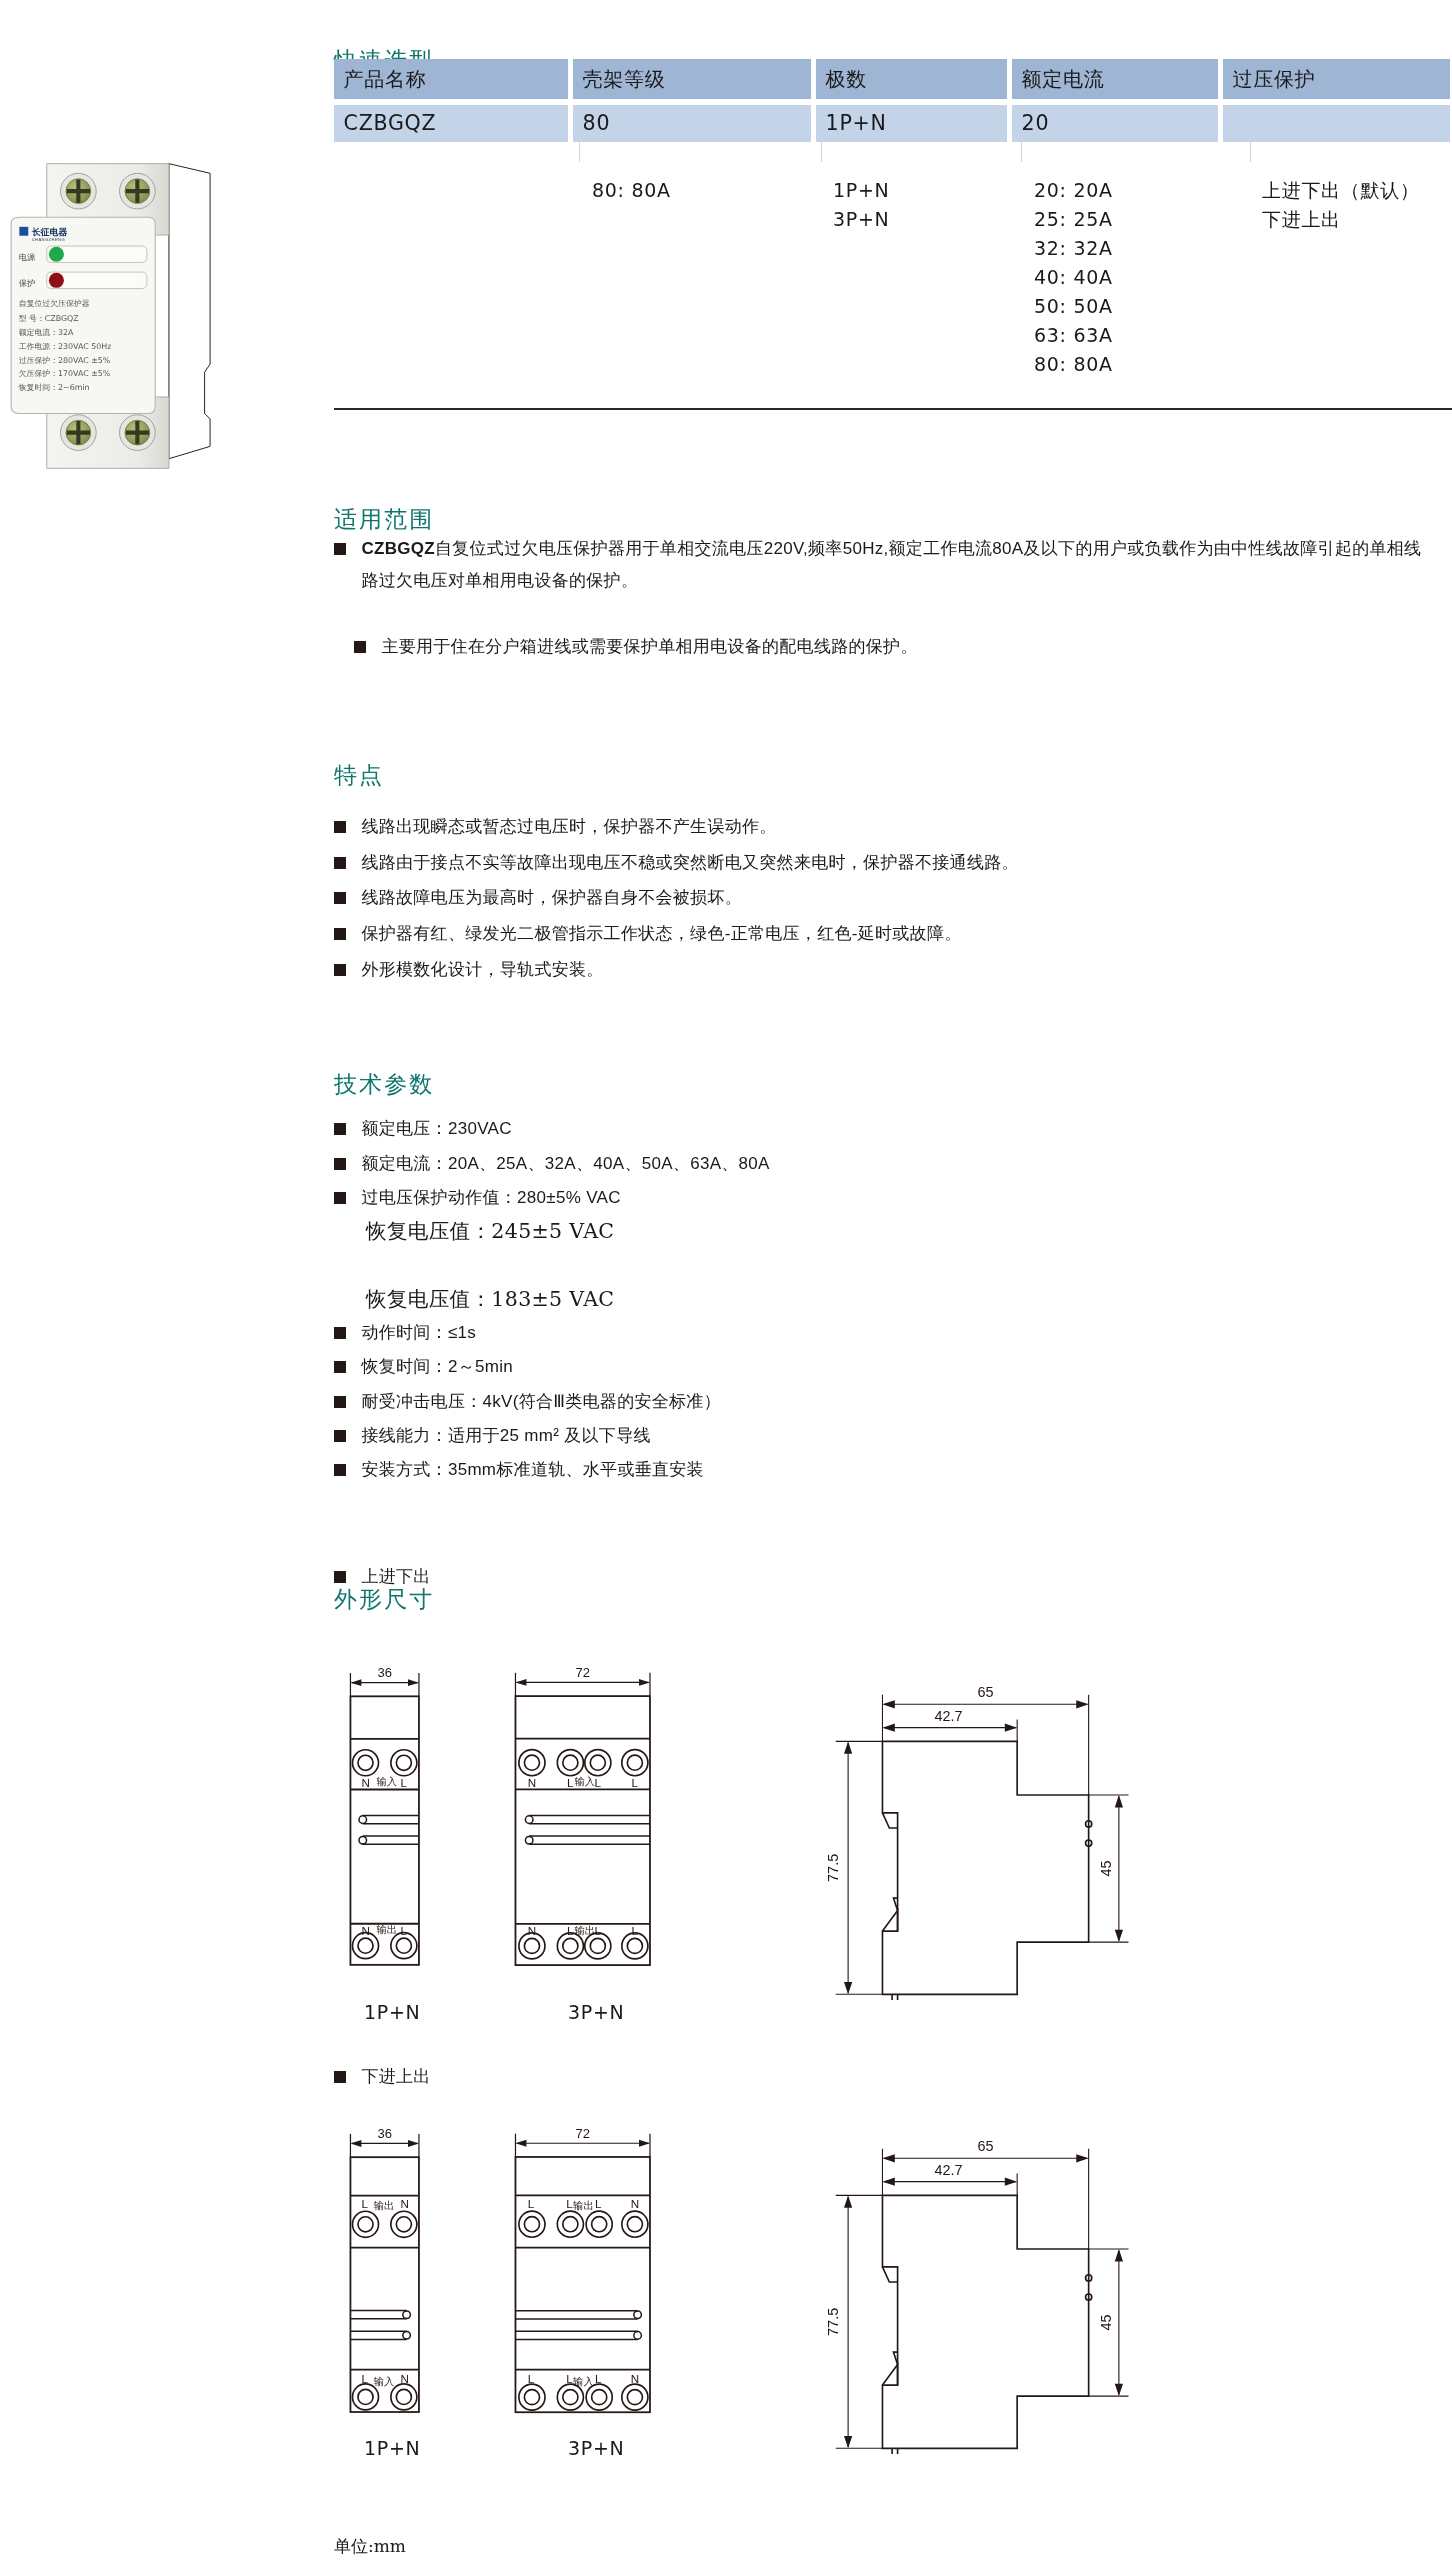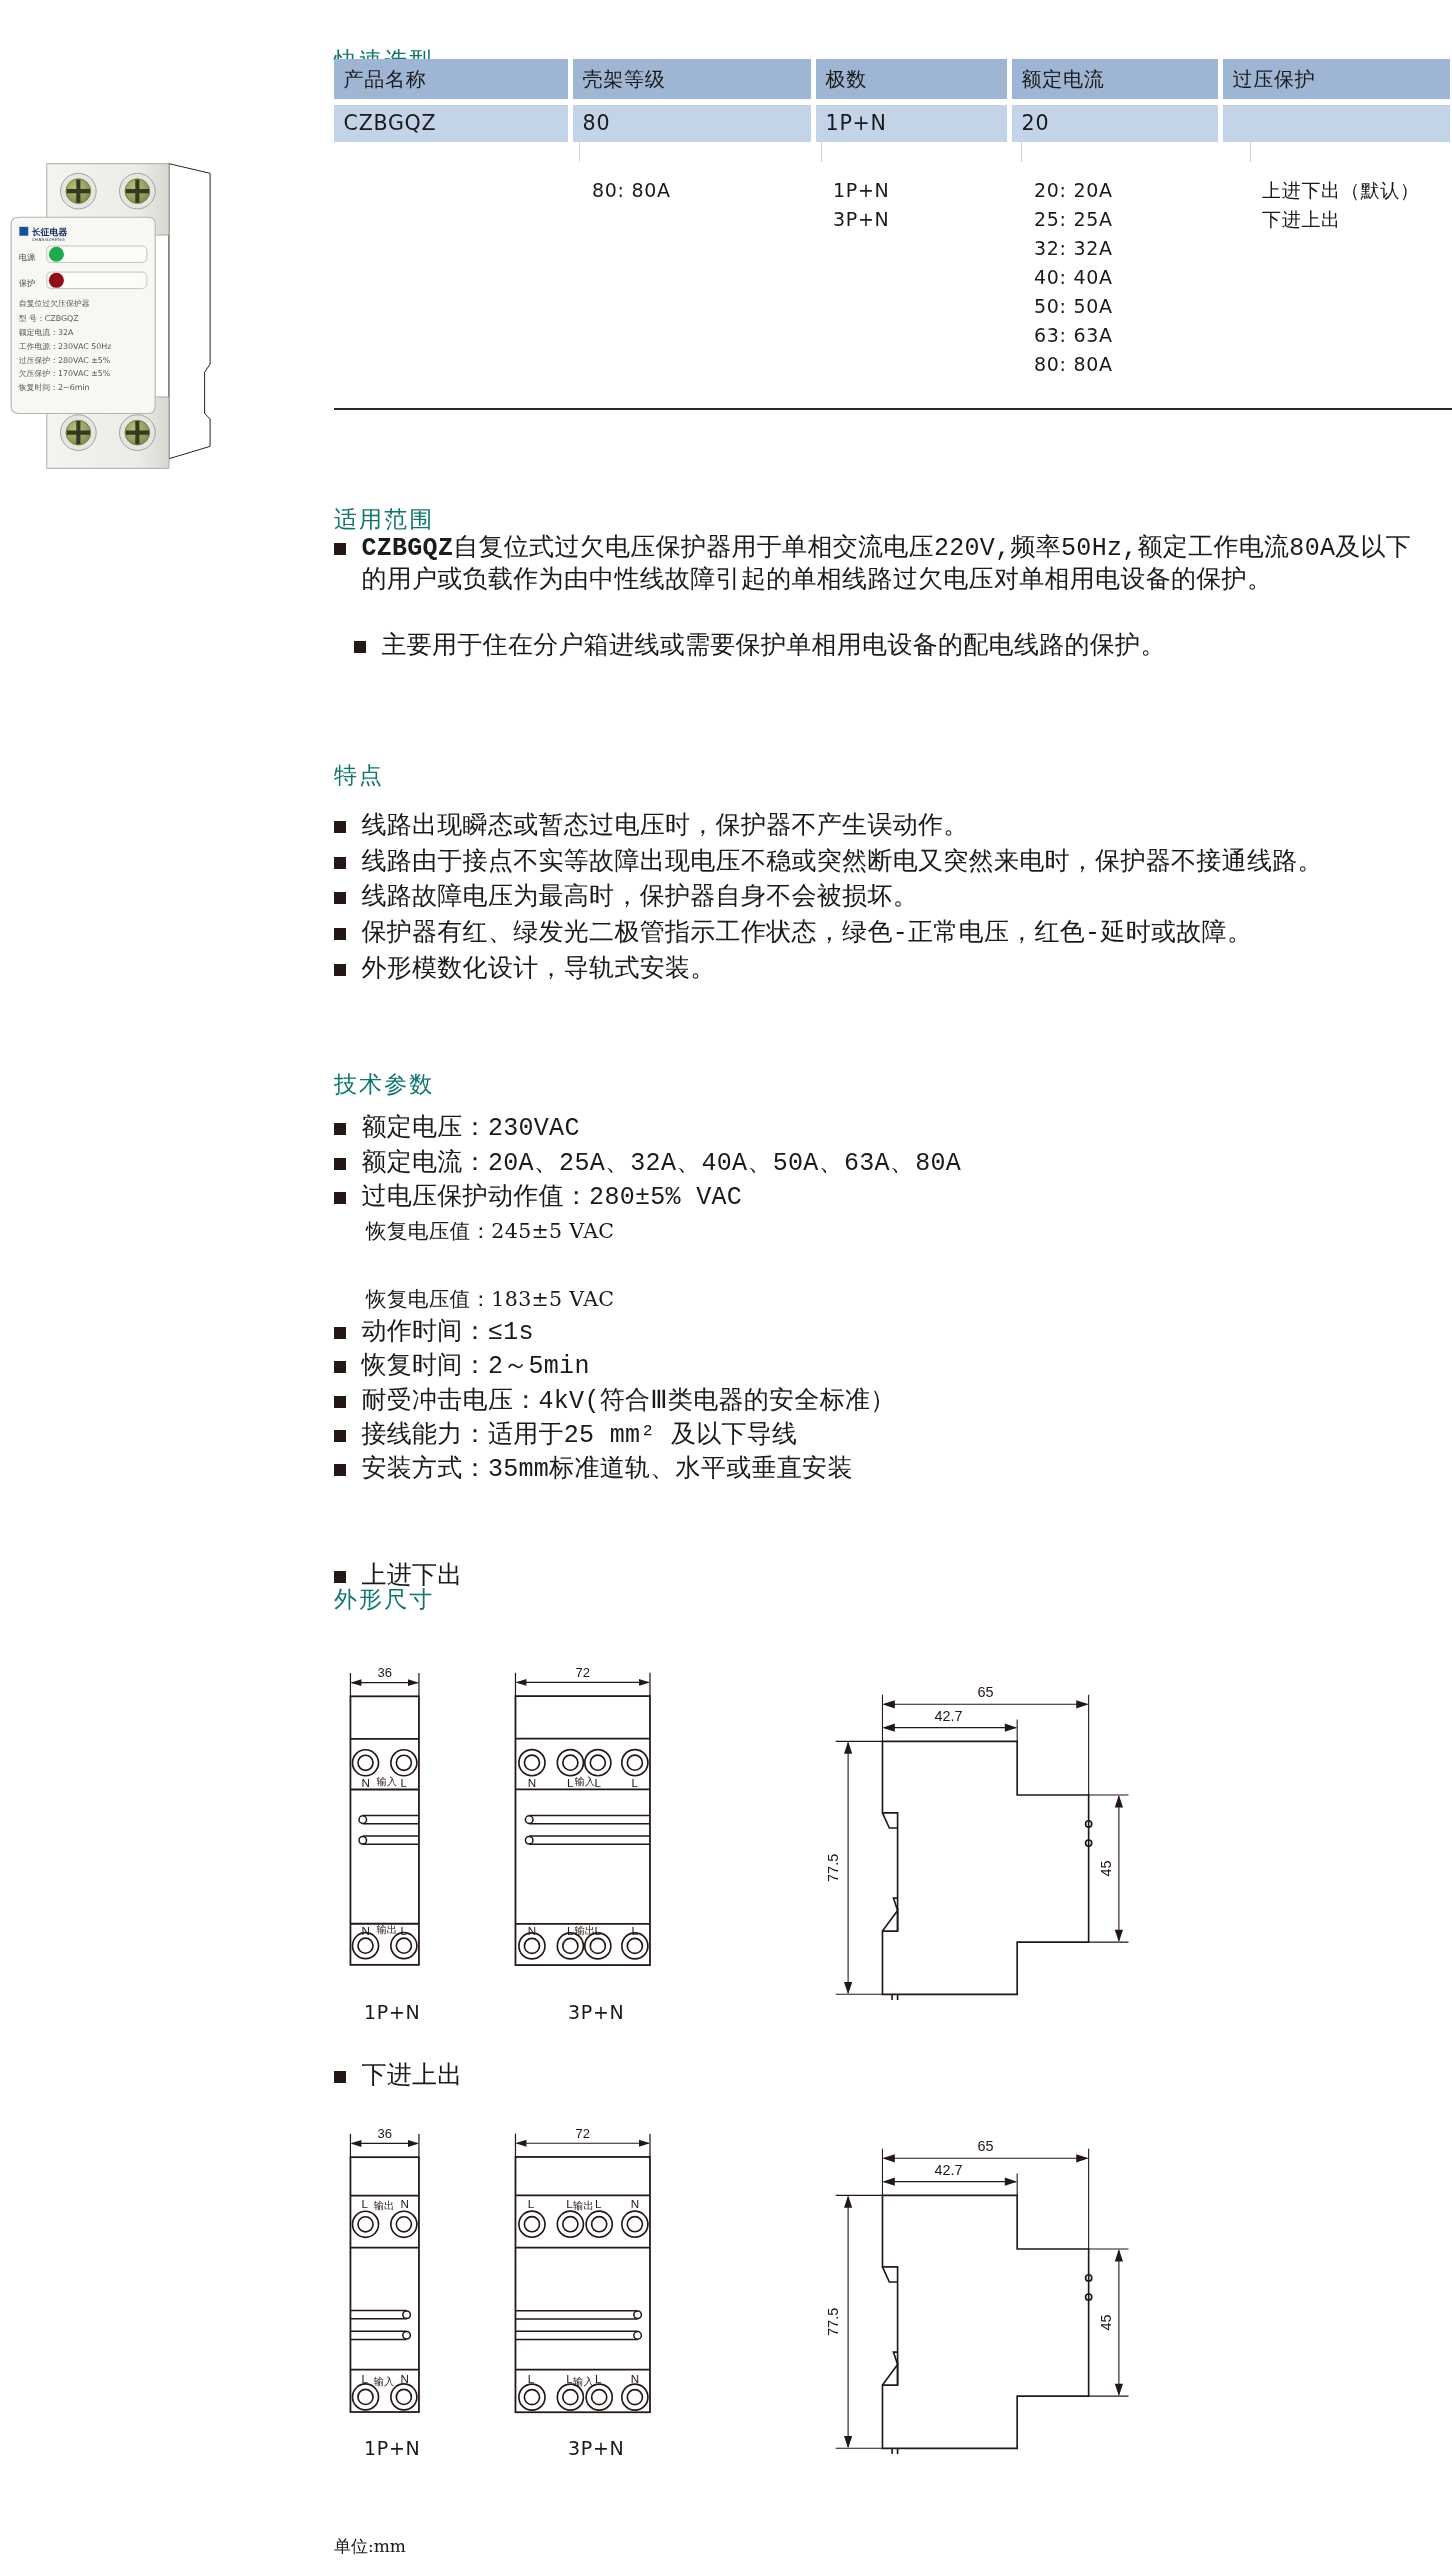--- a/index.html
+++ b/index.html
@@ -50,22 +50,22 @@
   
   .photo{position:absolute;left:6.9px;top:158px;width:247px;height:316px;}
 
   
   .bul{position:absolute;display:flex;align-items:flex-start;}
   .sq{
     width:12.4px;height:12.4px;background:#231815;flex:0 0 12.4px;
     margin-top:9.6px;margin-right:15px;
   }
   .btxt{
-    font-size:25px;line-height:32px;color:#1a1a1a;
-    font-family:Liberation Mono, monospace;letter-spacing:0.3px;
+    font-size:17px;line-height:32px;color:#1a1a1a;
+    font-family:Liberation Sans, sans-serif;letter-spacing:0.3px;
   }
   .sub{
     font-size:20.6px;line-height:32px;color:#1a1a1a;
     font-family:"DejaVu Serif","Liberation Serif",serif;letter-spacing:0.3px;
   }
   .b{font-weight:bold;}
 
   
   .dwg{position:absolute;}
   .cap{

